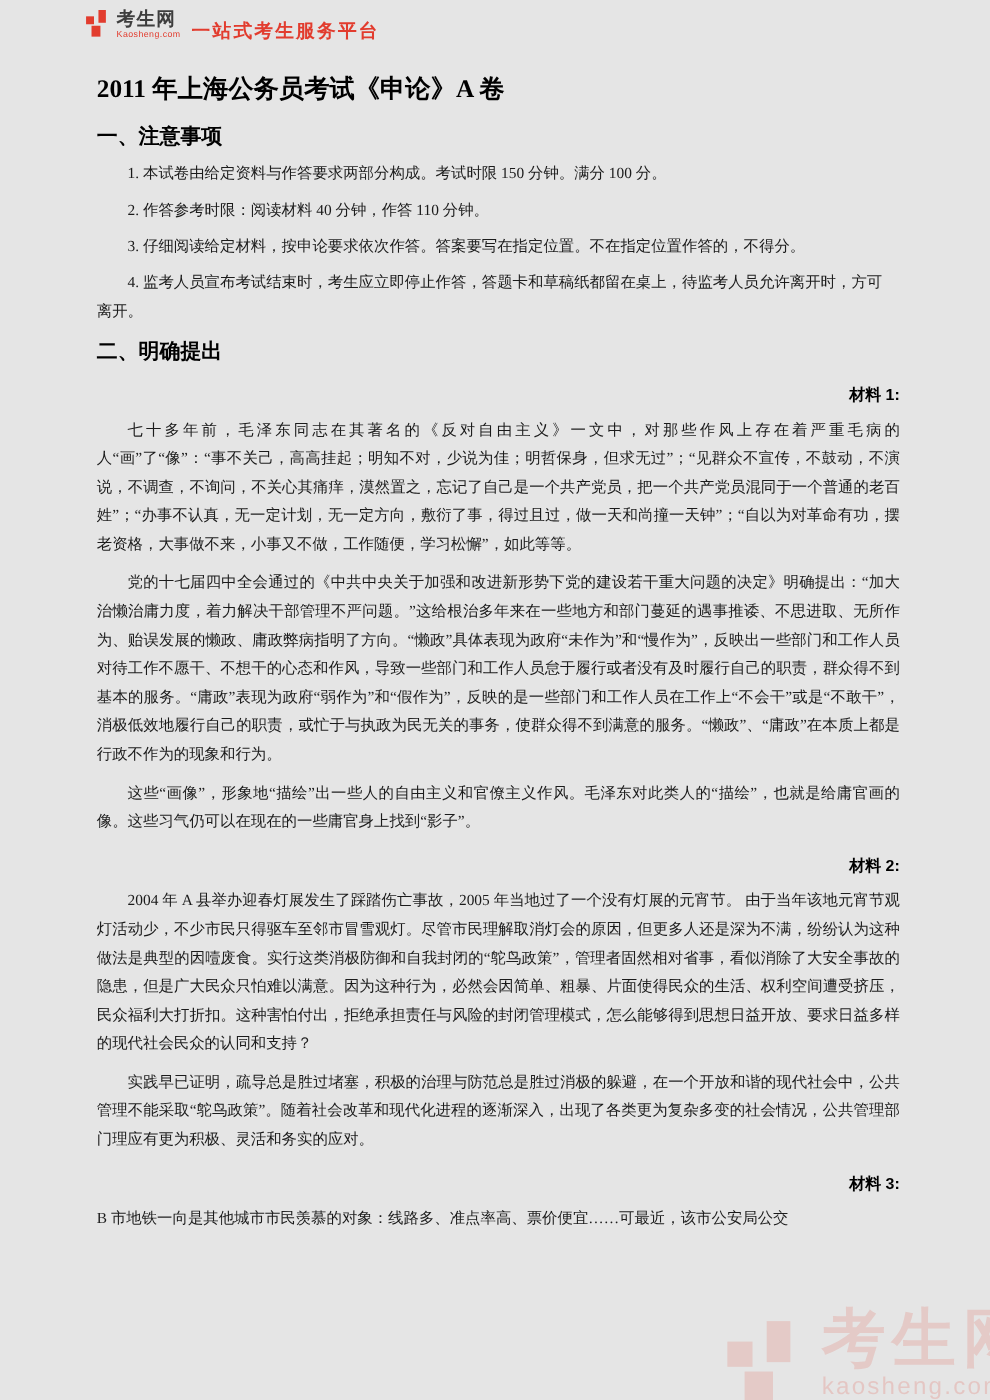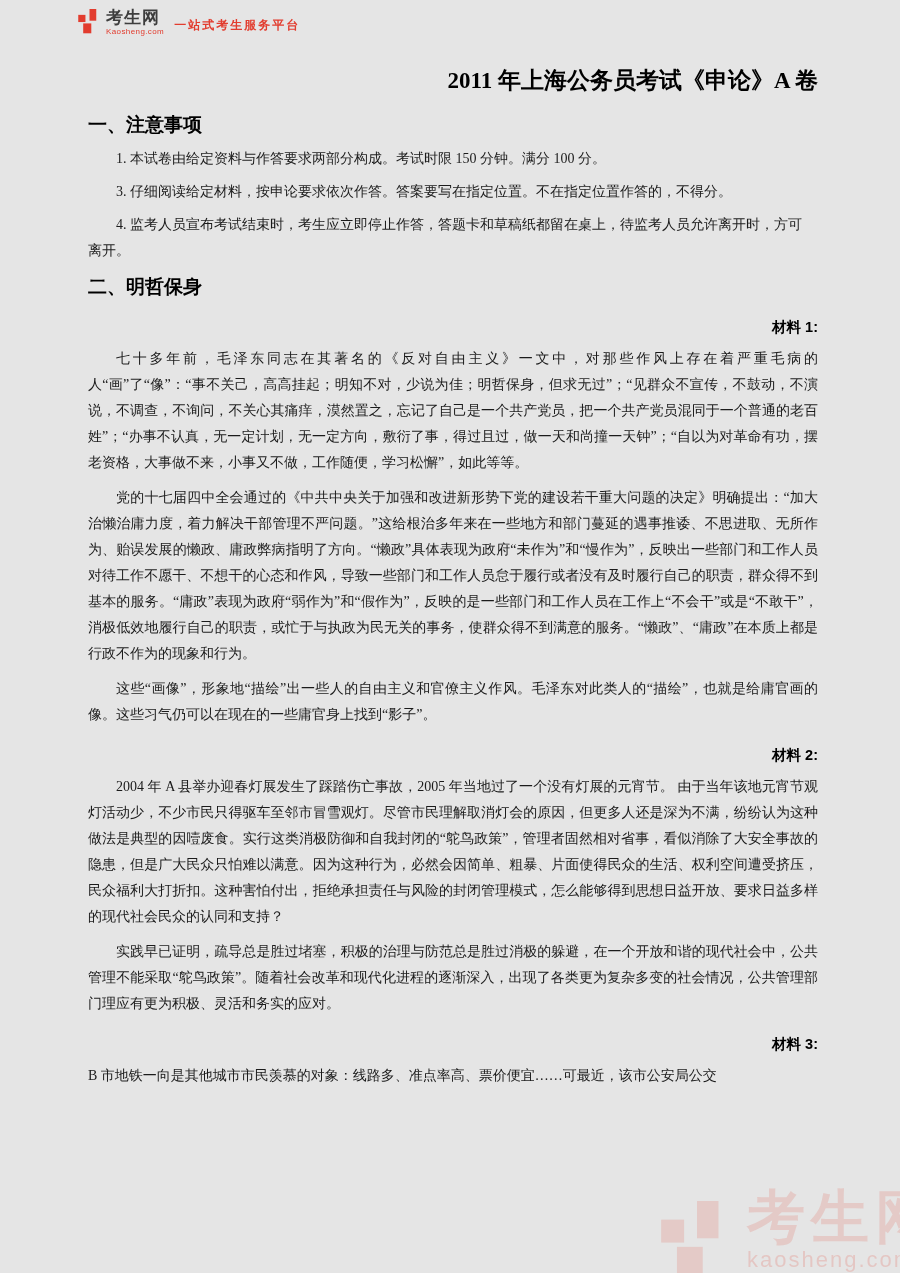--- a/index.html
+++ b/index.html
@@ -22,31 +22,31 @@
   .logo-text{
     font-family:"Liberation Sans","DejaVu Sans",sans-serif;
     font-weight:bold;font-size:17px;color:#3d3d3d;letter-spacing:1px;
   }
   .logo-domain{
     font-family:"Liberation Sans","DejaVu Sans",sans-serif;
     font-size:8px;color:#e23c2e;margin-top:2px;letter-spacing:.4px;
   }
   .tagline{
     font-family:"Liberation Sans","DejaVu Sans",sans-serif;
-    font-weight:bold;font-size:12px;color:#e23c2e;
+    font-weight:bold;font-size:17px;color:#e23c2e;
     margin:8px 0 0 10px;letter-spacing:2px;
   }
   
   .content{
     position:absolute;left:88px;top:66px;width:730px;
     font-size:14px;line-height:26px;
   }
   .doc-title{
     margin:0 0 16px 0;
-    text-align:right;
+    text-align:left;
     font-size:23px;font-weight:bold;color:#000;
     line-height:30px;
   }
   .sec-heading{
     margin:10px 0 8px 0;
     font-family:Liberation Serif, serif;
     font-size:19px;font-weight:bold;color:#000;
   }
   .notice-item{
     margin:0 16px 7px 0;
@@ -100,24 +100,25 @@
     </div>
     <span class="tagline">一站式考生服务平台</span>
   </div>
 
   <div class="content">
 
     <h1 class="doc-title">2011 年上海公务员考试《申论》A 卷</h1>
 
     <h2 class="sec-heading">一、注意事项</h2>
     <p class="notice-item">1. 本试卷由给定资料与作答要求两部分构成。考试时限 150 分钟。满分 100 分。</p>
+    <p class="notice-item">2. 作答参考时限：阅读材料 40 分钟，作答 110 分钟。</p>
     <p class="notice-item">3. 仔细阅读给定材料，按申论要求依次作答。答案要写在指定位置。不在指定位置作答的，不得分。</p>
     <p class="notice-item">4. 监考人员宣布考试结束时，考生应立即停止作答，答题卡和草稿纸都留在桌上，待监考人员允许离开时，方可离开。</p>
 
-    <h2 class="sec-heading">二、明哲保身</h2>
+    <h2 class="sec-heading">二、明确提出</h2>
 
     <div class="material">
       <p class="material-label">材料 1:</p>
       <p class="para">七十多年前，毛泽东同志在其著名的《反对自由主义》一文中，对那些作风上存在着严重毛病的人“画”了“像”：“事不关己，高高挂起；明知不对，少说为佳；明哲保身，但求无过”；“见群众不宣传，不鼓动，不演说，不调查，不询问，不关心其痛痒，漠然置之，忘记了自己是一个共产党员，把一个共产党员混同于一个普通的老百姓”；“办事不认真，无一定计划，无一定方向，敷衍了事，得过且过，做一天和尚撞一天钟”；“自以为对革命有功，摆老资格，大事做不来，小事又不做，工作随便，学习松懈”，如此等等。</p>
       <p class="para">党的十七届四中全会通过的《中共中央关于加强和改进新形势下党的建设若干重大问题的决定》明确提出：“加大治懒治庸力度，着力解决干部管理不严问题。”这给根治多年来在一些地方和部门蔓延的遇事推诿、不思进取、无所作为、贻误发展的懒政、庸政弊病指明了方向。“懒政”具体表现为政府“未作为”和“慢作为”，反映出一些部门和工作人员对待工作不愿干、不想干的心态和作风，导致一些部门和工作人员怠于履行或者没有及时履行自己的职责，群众得不到基本的服务。“庸政”表现为政府“弱作为”和“假作为”，反映的是一些部门和工作人员在工作上“不会干”或是“不敢干”，消极低效地履行自己的职责，或忙于与执政为民无关的事务，使群众得不到满意的服务。“懒政”、“庸政”在本质上都是行政不作为的现象和行为。</p>
       <p class="para">这些“画像”，形象地“描绘”出一些人的自由主义和官僚主义作风。毛泽东对此类人的“描绘”，也就是给庸官画的像。这些习气仍可以在现在的一些庸官身上找到“影子”。</p>
     </div>
 
     <div class="material">
       <p class="material-label">材料 2:</p>

